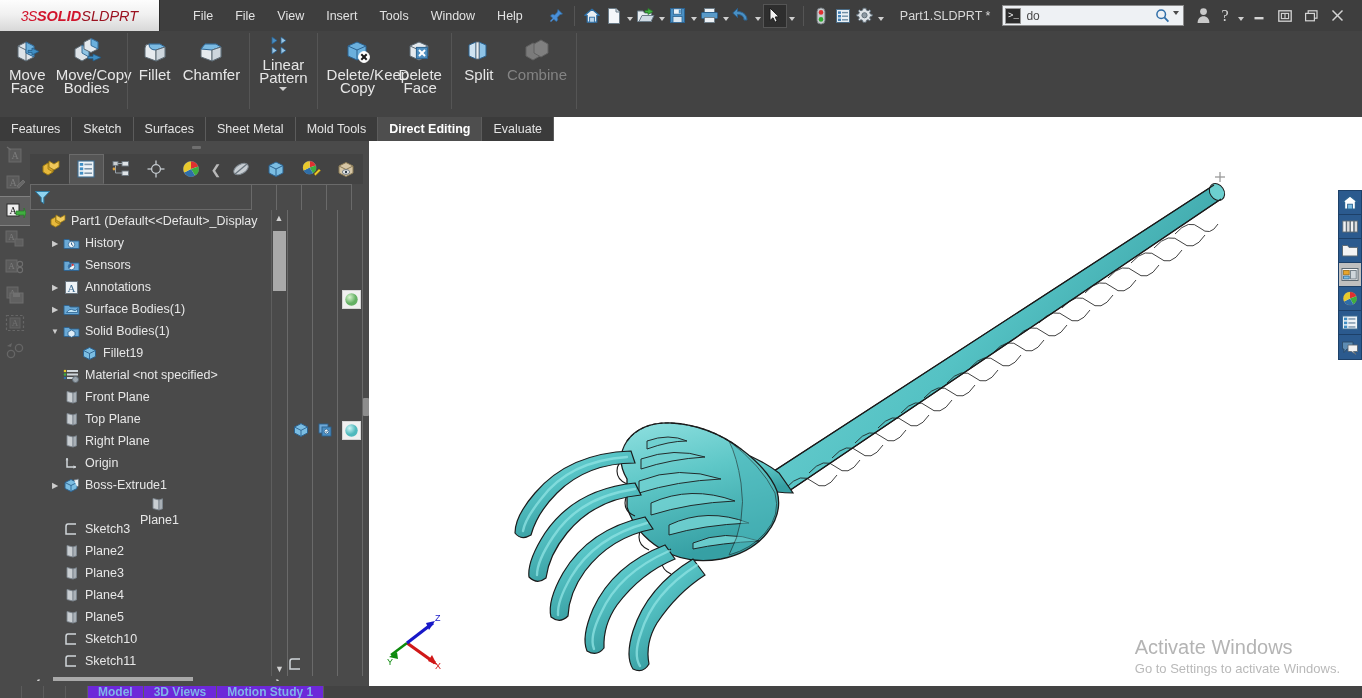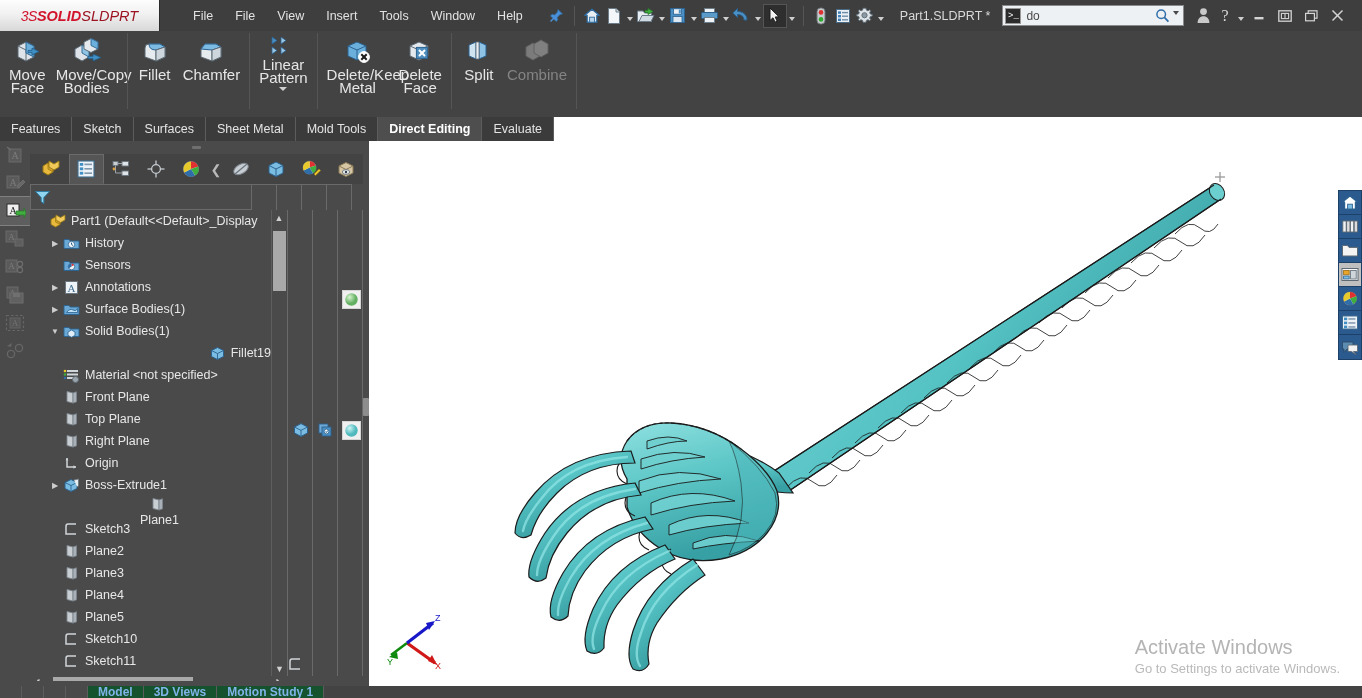--- a/index.html
+++ b/index.html
@@ -190,21 +190,21 @@
   }
   .tp-ico.sel { background:#bfbfbf; }
 
   
   .bottombar {
     position:absolute; left:0; top:686px; width:1362px; height:12px; background:#434343;
     display:flex; align-items:flex-end; overflow:hidden;
   }
   .bb-tab {
     height:12px; padding:0 10px; display:flex; align-items:flex-start; justify-content:center;
-    color:#7fb4e8; font-size:12px; font-weight:bold; background:#14532d; border-right:1px solid #5c5c5c;
+    color:#7fb4e8; font-size:12px; font-weight:bold; background:#6d28d9; border-right:1px solid #5c5c5c;
     overflow:hidden; line-height:13px; cursor:default;
   }
   .bb-nav { width:22px;height:12px;background:#4a4a4a;border-right:1px solid #5c5c5c;}
   .bb-fill { flex:1; background:#ffffff; }
 
   
   .fm-bottomedge {
     position:absolute; left:30px; top:681px; width:333px; height:5px; background:#4a4a4a;
   }
   svg { display:block; }
@@ -465,21 +465,21 @@
           <svg width="30" height="30" viewBox="0 0 30 30">
             <path d="M5 10 L14 6 L23 10 L23 20 L14 24 L5 20 Z" fill="#6bb0dd" stroke="#2b6290" stroke-width="1"></path>
             <path d="M5 10 L14 14 L23 10" fill="none" stroke="#2b6290" stroke-width="1"></path>
             <path d="M14 14 L14 24" stroke="#2b6290" stroke-width="1"></path>
             <circle cx="21" cy="21" r="5.4" fill="#ffffff" stroke="#ffffff" stroke-width="1"></circle>
             <line x1="18.3" y1="18.3" x2="23.7" y2="23.7" stroke="#1c1c1c" stroke-width="2"></line>
             <line x1="23.7" y1="18.3" x2="18.3" y2="23.7" stroke="#1c1c1c" stroke-width="2"></line>
           </svg>
         </div>
         <div class="lbl">
-          <span>Delete/Keep</span><br><span>Metal</span>
+          <span>Delete/Keep</span><br><span>Copy</span>
         </div>
       </div>
       <div class="rbtn">
         <div class="ico">
           <svg width="30" height="30" viewBox="0 0 30 30">
             <path d="M5 10 L14 6 L23 10 L23 20 L14 24 L5 20 Z" fill="#e4e9ed" stroke="#5d6a74" stroke-width="1"></path>
             <path d="M5 10 L14 14 L23 10" fill="none" stroke="#5d6a74" stroke-width="1"></path>
             <path d="M14 14 L14 24" stroke="#5d6a74" stroke-width="1"></path>
             <rect x="11.4" y="11.4" width="11" height="11" fill="#4f8fc0" stroke="#2b6290" stroke-width="1"></rect>
             <line x1="14" y1="14" x2="20" y2="20" stroke="#ffffff" stroke-width="1.9"></line>
@@ -755,21 +755,21 @@
         <div class="tr-arrow">▼</div>
         <div class="tr-ico">
           <svg width="17" height="17" viewBox="0 0 17 17">
             <path d="M1 4.5 L6 4.5 L7.2 6 L16 6 L16 13.5 L1 13.5 Z" fill="#6aa9d6" stroke="#2b6290" stroke-width="0.9"></path>
             <path d="M5 9 L8.5 7 L12 9 L12 12.4 L8.5 14.3 L5 12.4 Z" fill="#dfeef8" stroke="#2b6290" stroke-width="0.8"></path>
           </svg>
         </div>
         <div class="tr-lbl">Solid Bodies(1)</div>
       </div>
 
-      <div class="tr-row" style="padding-left:50px;justify-content:flex-end;">
+      <div class="tr-row" style="padding-left:50px;">
         <div class="tr-ico">
           <svg width="17" height="17" viewBox="0 0 17 17">
             <path d="M2.5 5.5 L8.5 2.5 L14.5 5.5 L14.5 11.5 L8.5 14.5 L2.5 11.5 Z" fill="#7bbde2" stroke="#2b6290" stroke-width="1"></path>
             <path d="M2.5 5.5 L8.5 8.5 L14.5 5.5" fill="none" stroke="#2b6290" stroke-width="0.9"></path>
             <path d="M8.5 8.5 L8.5 14.5" stroke="#2b6290" stroke-width="0.9"></path>
           </svg>
         </div>
         <div class="tr-lbl">Fillet19</div>
       </div>
 

